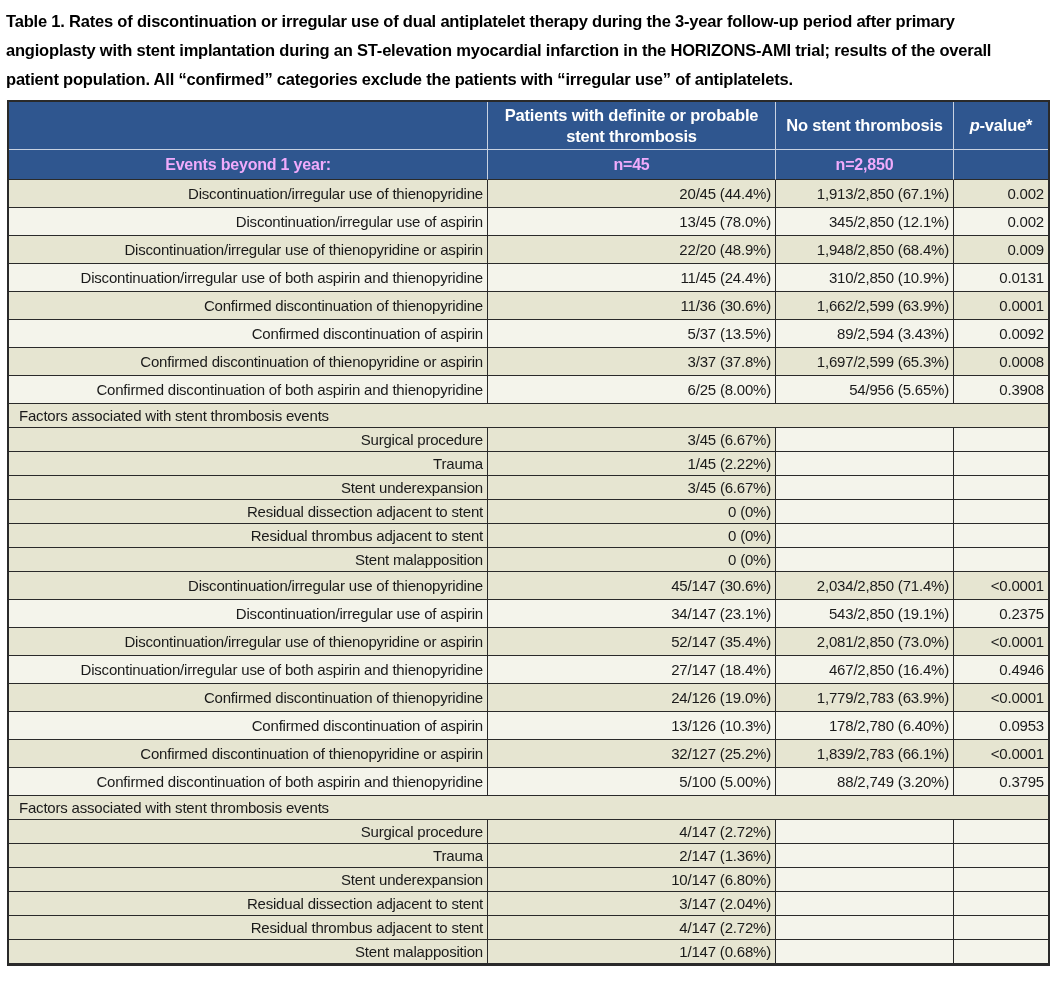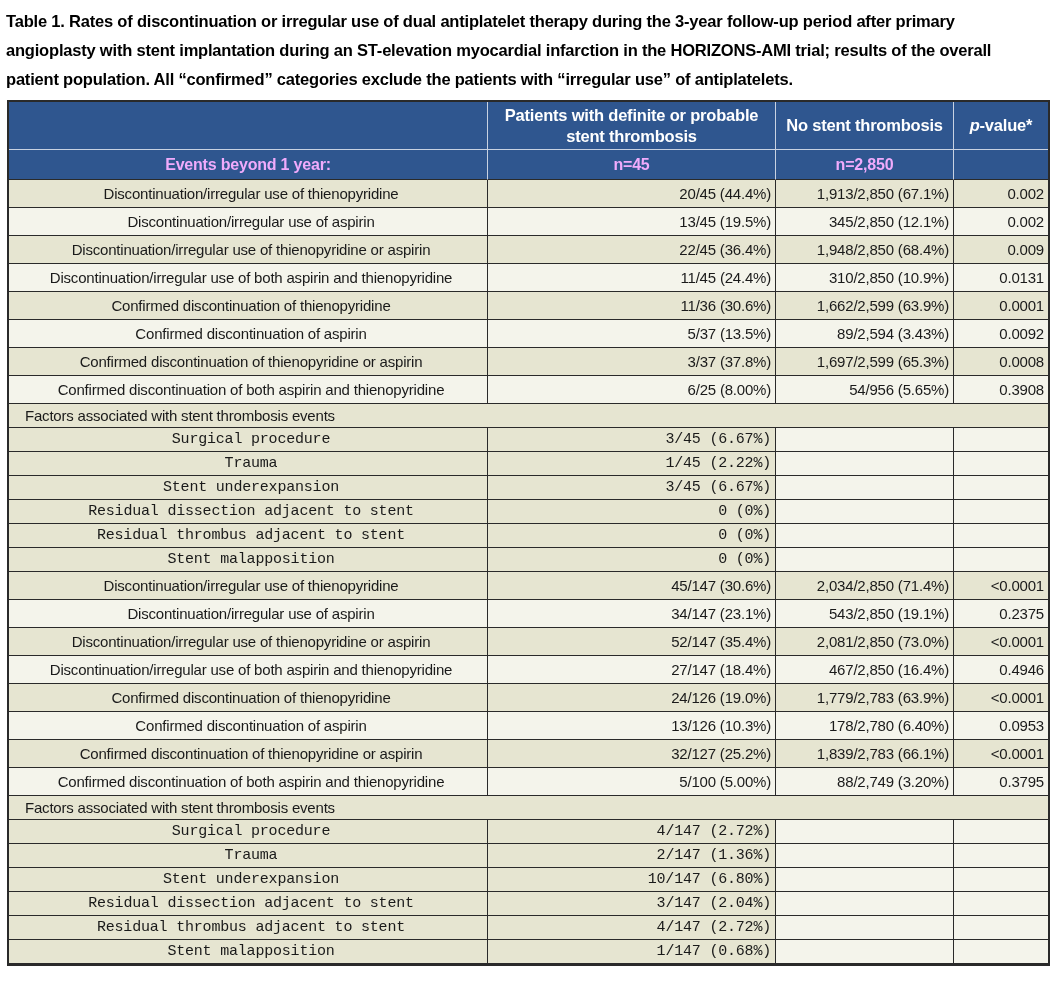--- a/index.html
+++ b/index.html
@@ -59,31 +59,31 @@
     font-size:16px;
     text-align:center;
     height:29px;
     border-right:1px solid var(--blue-divider,#c9d2e2);
     border-bottom:1px solid var(--border-dark,#2a2a2a);
   }
   tr.band td:last-child{border-right:none;}
   
   tr.data td{height:27px;background:var(--beige,#E6E5D1);}
   tr.data.alt td{background:var(--offwhite,#F4F4EB);}
-  td.lbl{text-align:center;padding-left:10px;margin-top:12px;}
+  td.lbl{text-align:right;padding-left:10px;margin-top:12px;}
   td.val{text-align:right;}
   
   tr.fheading td{
     height:23px;
     background:var(--beige,#E6E5D1);
     text-align:left;
-    padding-left:16px;
-  }
-  
-  tr.factor td{height:23px;background:var(--beige,#E6E5D1);font-family:Liberation Mono, monospace;}
+    padding-left:10px;
+  }
+  
+  tr.factor td{height:23px;background:var(--beige,#E6E5D1);}
   tr.factor td.empty{background:var(--offwhite,#F4F4EB);}
 </style>
 </head>
 <body>
 
 <div class="page">
   <div class="title">Table 1. Rates of discontinuation or irregular use of dual antiplatelet therapy during the 3-year follow-up period after primary angioplasty with stent implantation during an ST-elevation myocardial infarction in the HORIZONS-AMI trial; results of the overall patient population. All “confirmed” categories exclude the patients with “irregular use” of antiplatelets.</div>
 
   <table class="tbl">
     <colgroup>
@@ -108,27 +108,27 @@
           <td></td>
         </tr>
         <tr class="data">
           <td class="lbl">Discontinuation/irregular use of thienopyridine</td>
           <td class="val">20/45 (44.4%)</td>
           <td class="val">1,913/2,850 (67.1%)</td>
           <td class="val">0.002</td>
         </tr>
         <tr class="data alt">
           <td class="lbl">Discontinuation/irregular use of aspirin</td>
-          <td class="val">13/45 (19.5%)</td>
+          <td class="val">13/45 (78.0%)</td>
           <td class="val">345/2,850 (12.1%)</td>
           <td class="val">0.002</td>
         </tr>
         <tr class="data">
           <td class="lbl">Discontinuation/irregular use of thienopyridine or aspirin</td>
-          <td class="val">22/45 (36.4%)</td>
+          <td class="val">22/20 (48.9%)</td>
           <td class="val">1,948/2,850 (68.4%)</td>
           <td class="val">0.009</td>
         </tr>
         <tr class="data alt">
           <td class="lbl">Discontinuation/irregular use of both aspirin and thienopyridine</td>
           <td class="val">11/45 (24.4%)</td>
           <td class="val">310/2,850 (10.9%)</td>
           <td class="val">0.0131</td>
         </tr>
         <tr class="data">

